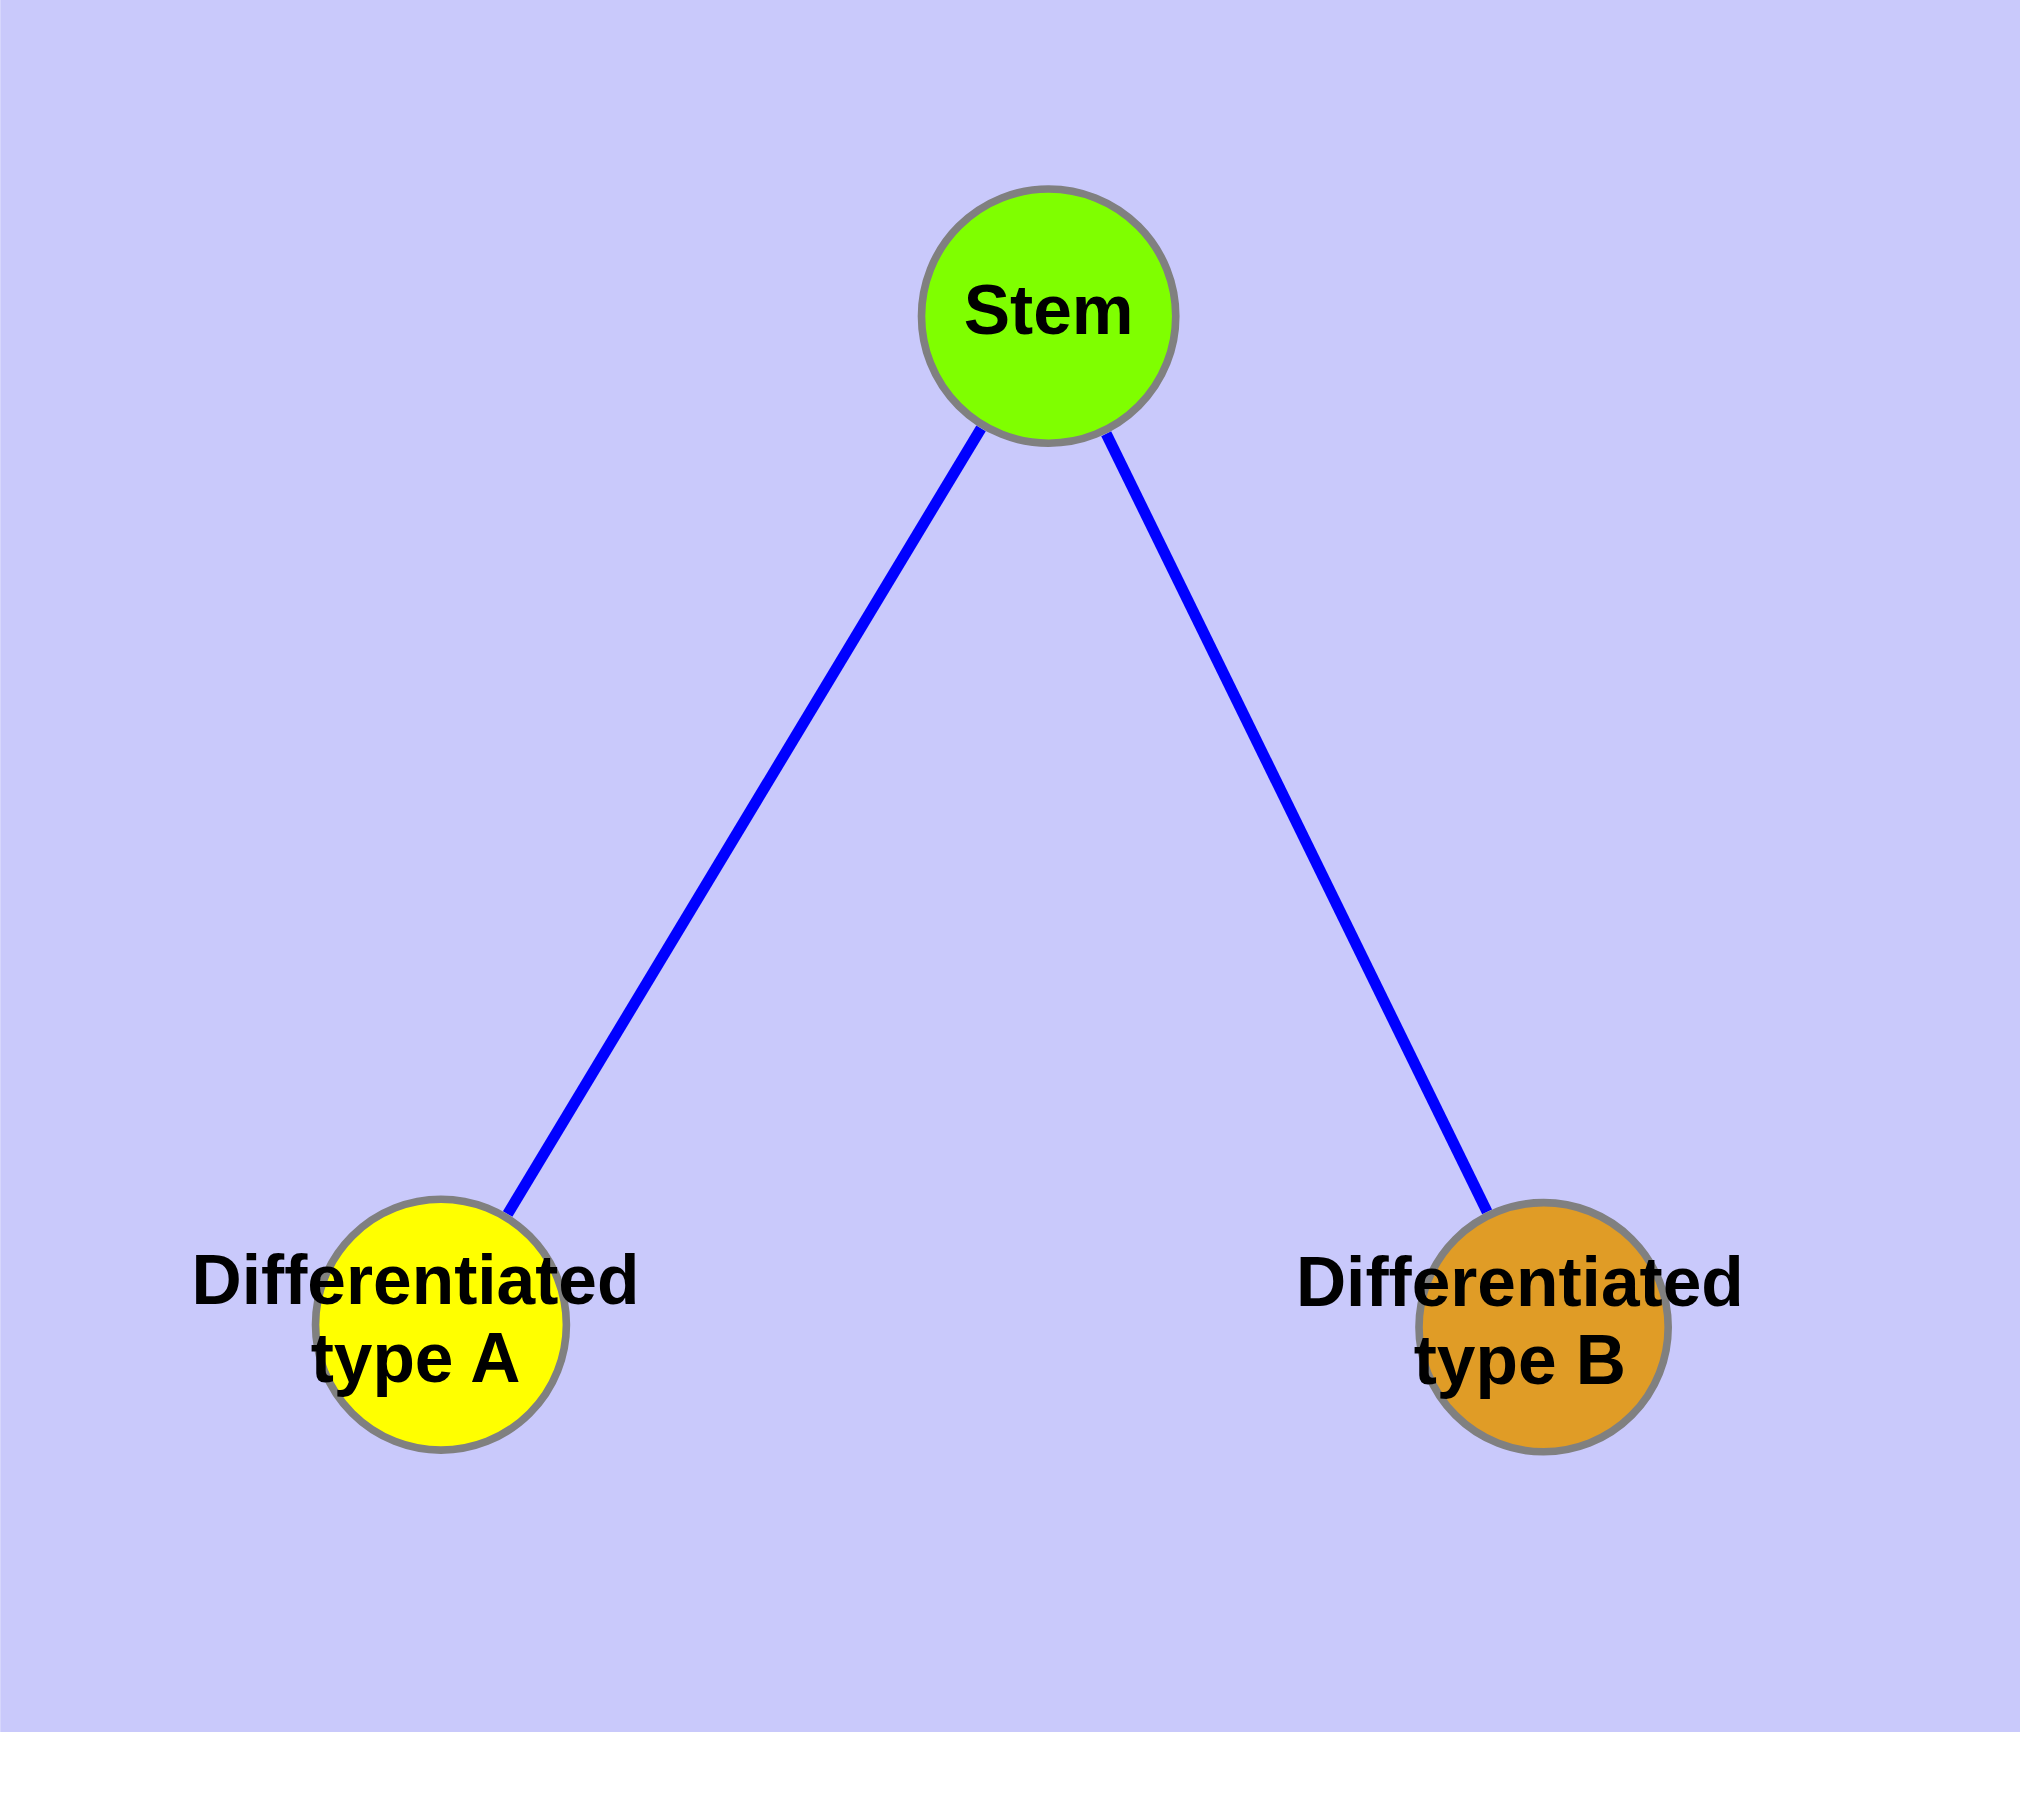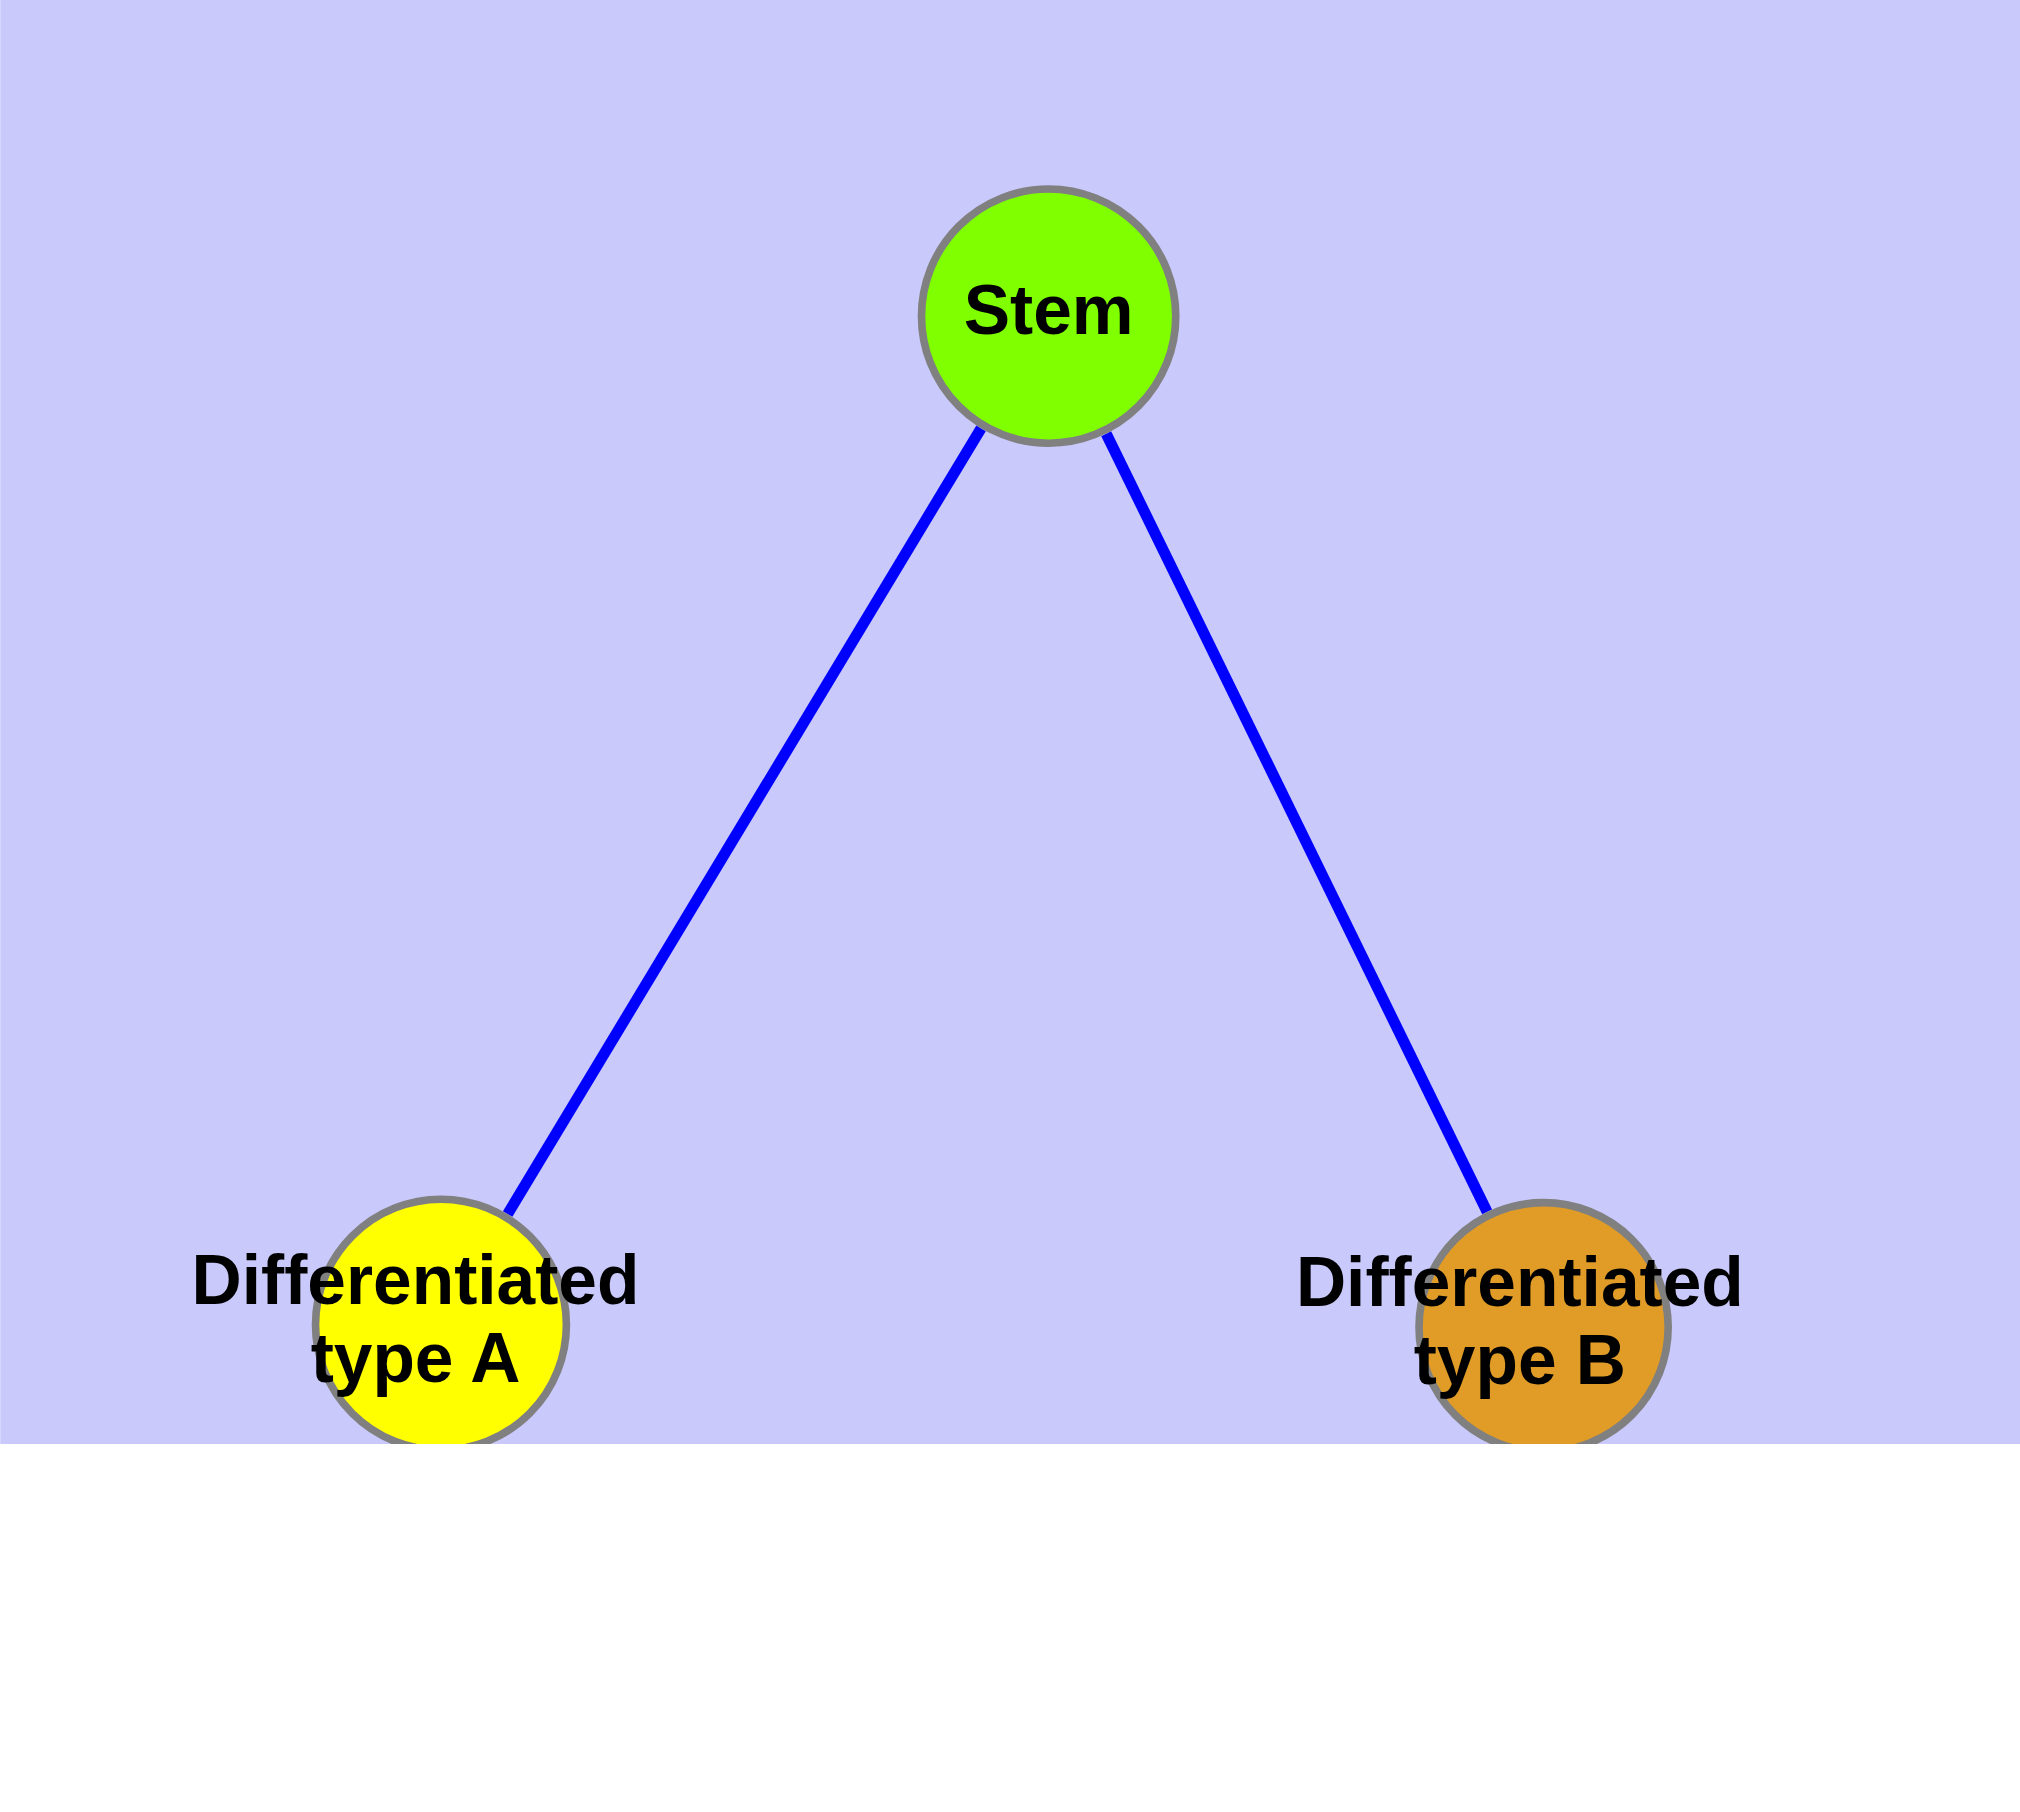--- a/index.html
+++ b/index.html
@@ -3,21 +3,21 @@
 <meta charset="utf-8">
 <style>
   html, body {
     margin: 0;
     padding: 0;
     background: #ffffff;
   }
   #canvas {
     position: relative;
     width: 2021px;
-    height: 1444px;
+    height: 1732px;
     overflow: hidden;
     font-family: "Liberation Sans", sans-serif;
   }
   #graph-svg {
     position: absolute;
     top: 0;
     left: 0;
     width: 2021px;
     height: 1812px;
     display: block;

